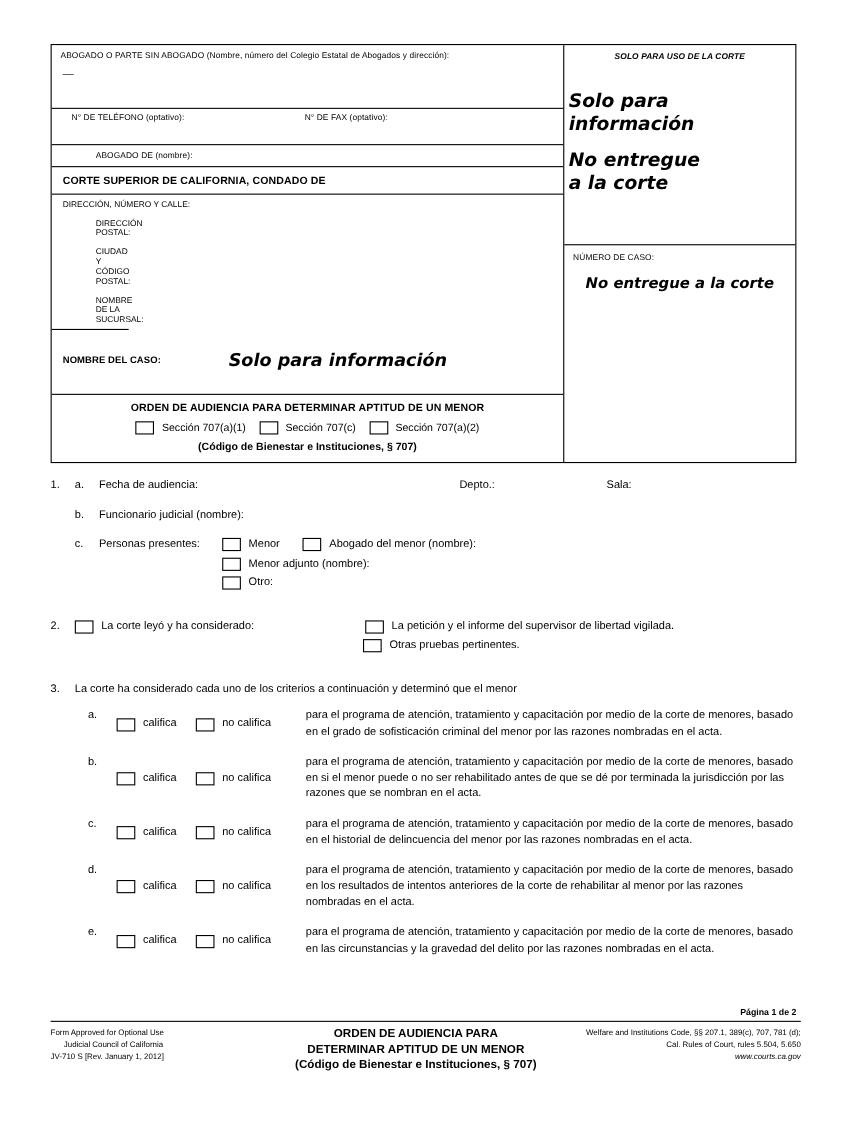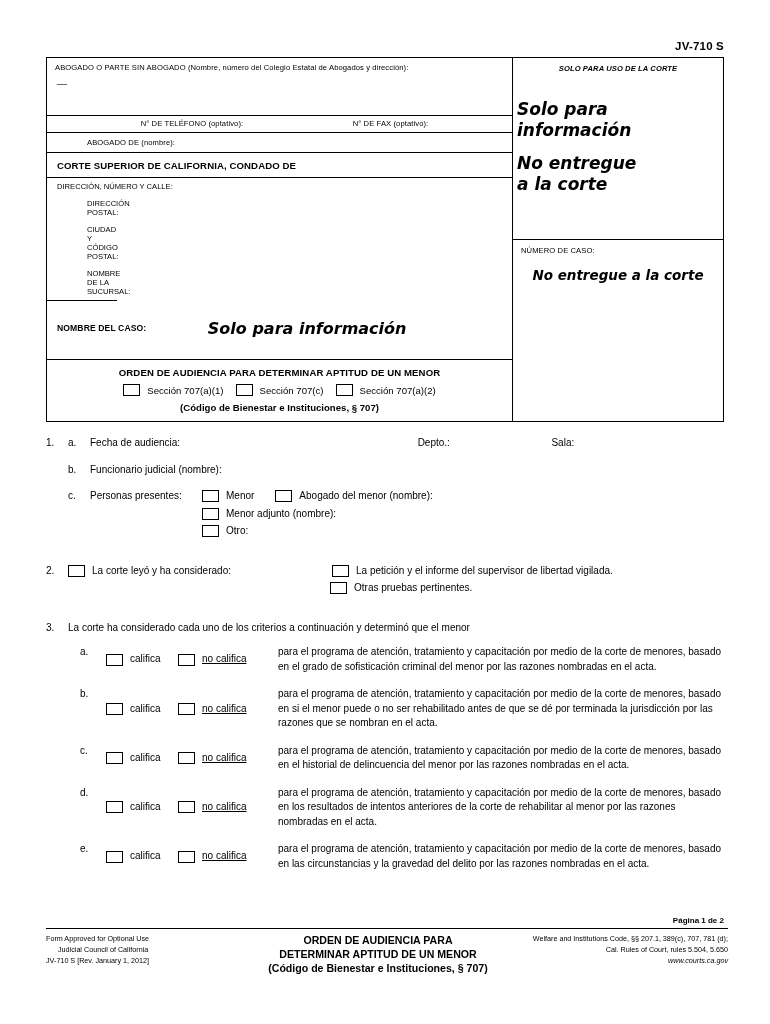--- a/index.html
+++ b/index.html
@@ -62,21 +62,21 @@
     position: absolute;
     left: 10px;
     top: 17px;
     font-size: 9px;
     letter-spacing: 0;
   }
   .row-two {
     display: flex;
   }
   .row-two > div:first-child { width: 212px; }
-  .tel-row { padding: 3px 8px 4px 18px; justify-content: center; }
+  .tel-row { padding: 3px 8px 20px 18px; }
   .ind { padding-left: 18px; }
   .ind2 { padding-left: 40px; }
   .court-title {
     font-size: 9.6px;
     font-weight: bold;
     padding: 7px 8px 6px 10px;
     letter-spacing: 0.1px;
   }
   .addr-line {
     padding: 4px 8px 4px 10px;
@@ -196,21 +196,21 @@
   }
   .persons-label { width: 112px; flex: none; }
   .persons-ind { margin-left: 112px; }
   .crit-row {
     display: flex;
     margin-bottom: 13px;
   }
   .crit-letter { width: 26px; flex: none; padding-left: 34px; box-sizing: content-box; }
   .crit-opt { display: flex; align-items: center; gap: 7px; flex: none; }
   .crit-opt.first { width: 72px; }
-  .crit-opt.second { width: 100px; text-decoration: underline; }
+  .crit-opt.second { width: 100px; }
   .crit-text { flex: 1; }
   .blk2 { margin-top: 13px; }
   .blk3 { margin-top: 14px; }
   
   .page-num {
     position: absolute;
     right: 46px;
     top: 916px;
     font-size: 8px;
     font-weight: bold;
@@ -245,21 +245,20 @@
     font-size: 7.2px;
     line-height: 1.5;
   }
   .foot-right .site { font-style: italic; }
 </style>
 </head>
 <body>
 
 <div class="page">
 
-  <div class="form-number">JV-710 S</div>
 
   <div class="caption">
 
     <div class="cap-left">
 
       <div class="cell bb attorney-block">
         <div class="lbl">ABOGADO O PARTE SIN ABOGADO (Nombre, número del Colegio Estatal de Abogados y dirección):</div>
         <div class="underscore">__</div>
       </div>
 

